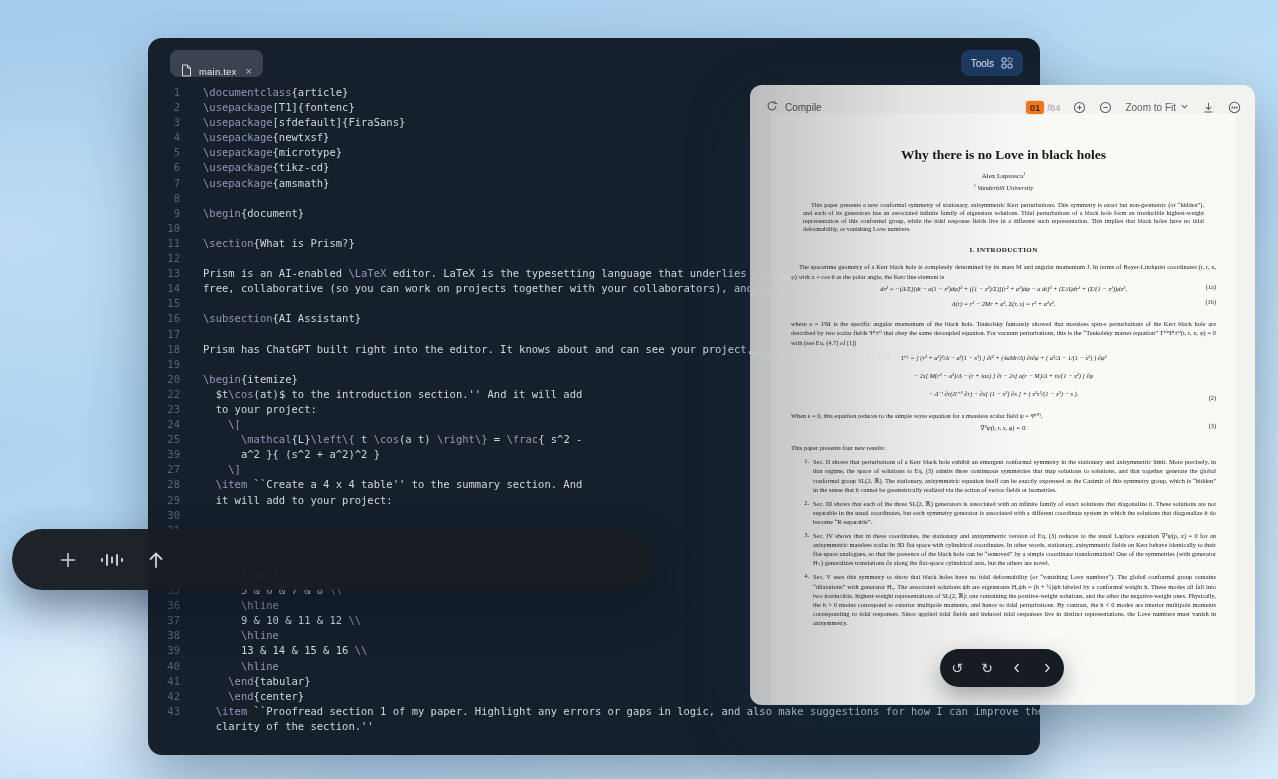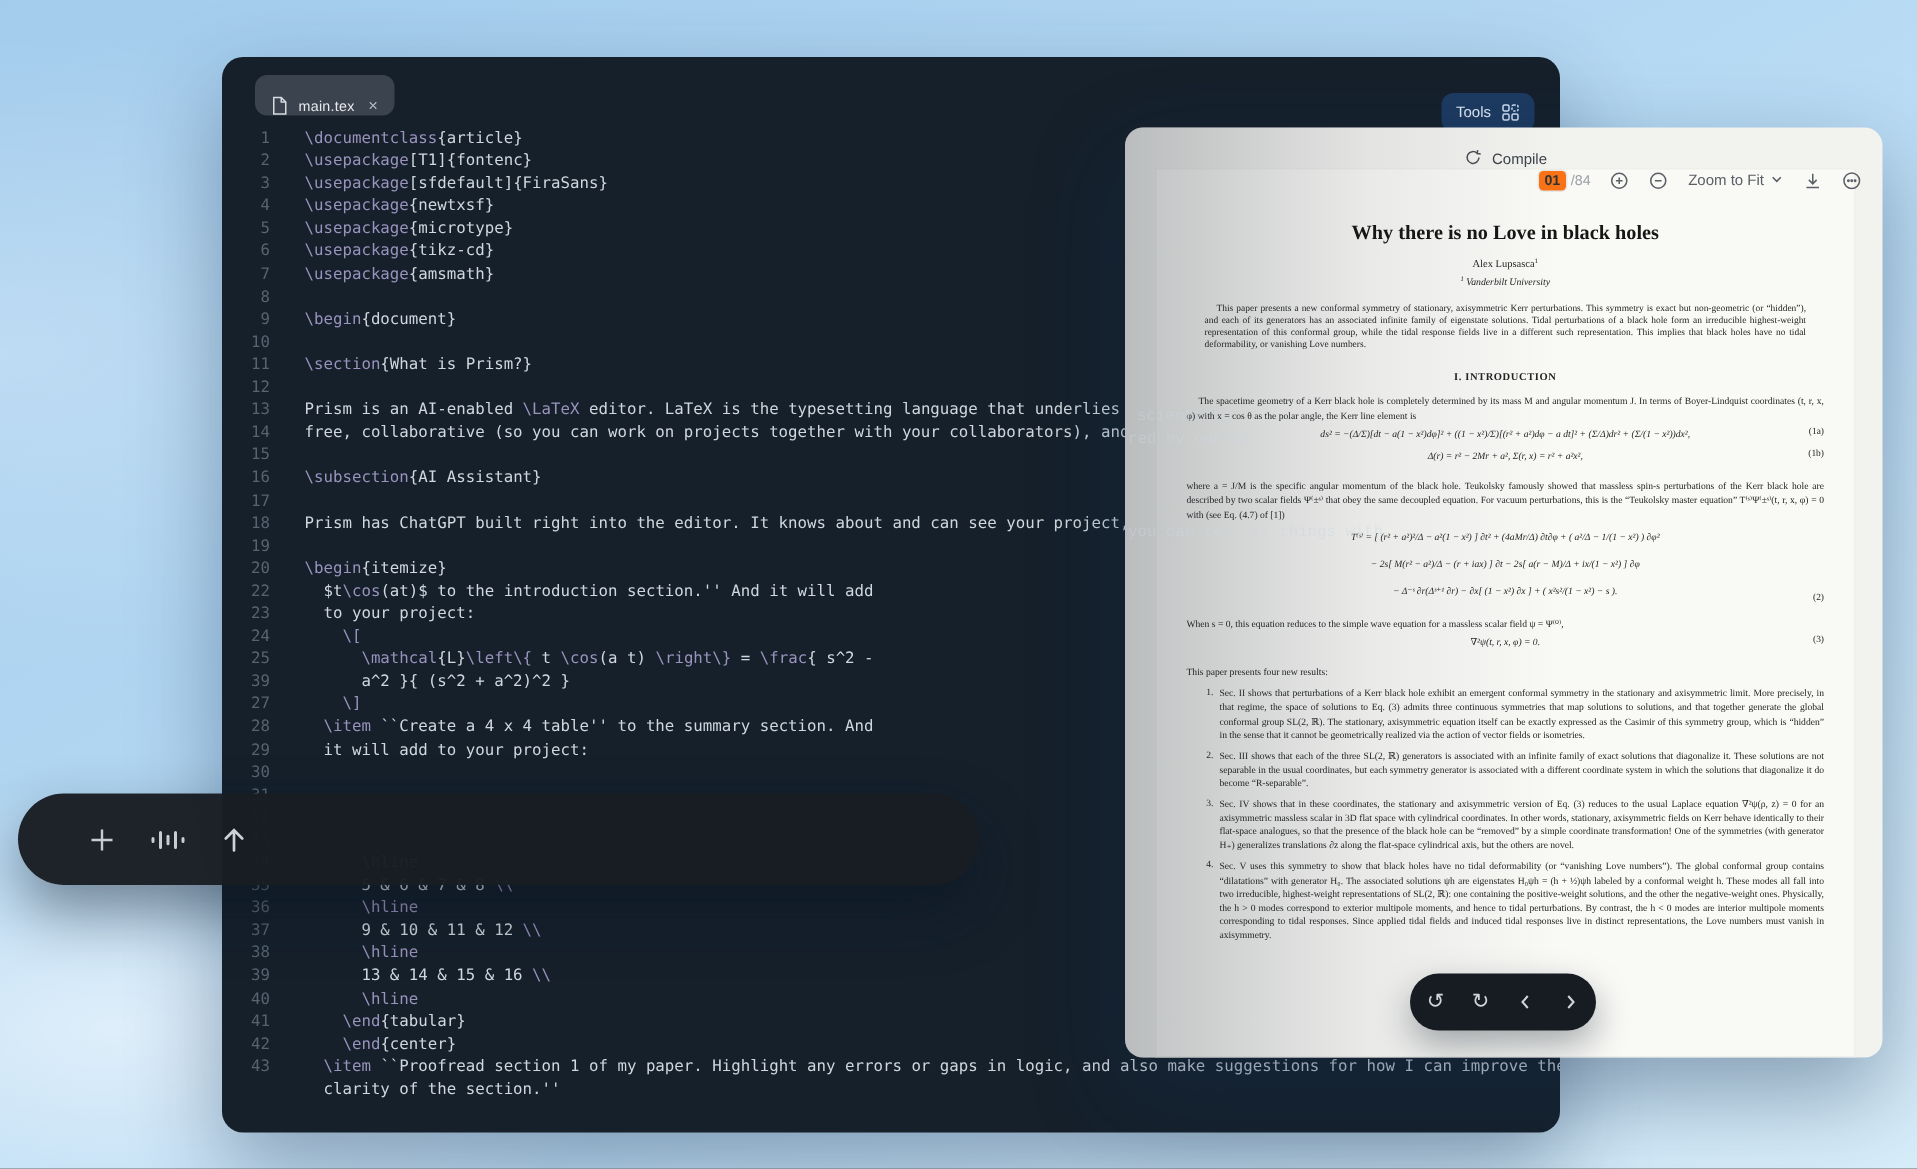--- a/index.html
+++ b/index.html
@@ -15,21 +15,21 @@
   .editor { position:absolute; left:148px; top:38px; width:892px; height:717px;
     background:#15202b; border-radius:14px; overflow:hidden;
     box-shadow:0 25px 60px rgba(20,45,75,.38); }
   .tabbar { position:absolute; left:0; top:0; right:0; height:46px; }
   .tab { position:absolute; left:22px; top:12px; height:27px; display:flex; align-items:flex-end; gap:7px;
     background:#3c audiences;-webkit-user-select:none; background:#3b434e; border-radius:8px; padding:0 11px; cursor:pointer; }
   .tab-label { font-size:9.5px; color:#e7eaee; letter-spacing:.2px; }
   .tab-close { font-size:11px; color:#b4bcc4; line-height:1; margin-left:2px; }
   .file-icon svg, .tools-btn svg { display:block; }
   .tools-btn { position:absolute; right:17px; top:12px; height:26px; display:flex; align-items:center; gap:7px;
-    background:#1d3a61; border:none; border-radius:8px; padding:0 10px; cursor:pointer;margin-top:12px; }
+    background:#1d3a61; border:none; border-radius:8px; padding:0 10px; cursor:pointer; }
   .tools-label { font-size:10px; color:#dfe9f6; }
 
   .code-area { position:absolute; left:0; top:47px; right:0; bottom:0;
     font-family:"DejaVu Sans Mono",monospace; font-size:10.5px; }
   .code-row { display:flex; height:15.1px; line-height:15.1px; white-space:pre; }
   .code-row .ln { width:32px; text-align:right; color:#57636f; flex:0 0 32px; }
   .code-row .lc { margin-left:23px; color:#d0d7de; }
   .code-row .cmd { color:#9a93bd; }
 
   
@@ -43,21 +43,21 @@
     align-items:center; justify-content:center; width:44px; height:44px; }
 
   
   .pdf { position:absolute; left:750px; top:85px; width:505px; height:620px; z-index:10;
     background:#f2f2ef; border-radius:12px; box-shadow:0 24px 60px rgba(20,45,75,.40); overflow:hidden; }
   .frost { position:absolute; left:0; top:0; bottom:0; width:290px; pointer-events:none; z-index:3;
     background:linear-gradient(90deg, rgba(26,36,48,.26), rgba(26,36,48,.07) 55%, rgba(26,36,48,0)); }
   .ghost { position:absolute; font-family:Liberation Mono, monospace; font-size:10.5px; z-index:4;
     color:rgba(205,214,223,.42); filter:blur(.5px); white-space:pre; }
   .pdf-toolbar { position:absolute; left:0; top:0; right:0; height:30px; display:flex; align-items:center;
-    padding:14px 14px 0 16px; z-index:5; font-size:10px; color:#474c53;flex-direction:column; }
+    padding:14px 14px 0 16px; z-index:5; font-size:10px; color:#474c53; }
   .compile { display:flex; align-items:center; gap:7px; background:none; border:none; cursor:pointer;
     font-size:10px; color:#3f444b; }
   .tb-right { margin-left:auto; display:flex; align-items:center; gap:13px; }
   .page-ind { display:flex; align-items:center; gap:3px; }
   .page-cur { background:#f97316; border-radius:3px; padding:1px 4px; font-weight:bold; color:#2e3236;
     box-shadow:0 0 0 1px rgba(0,0,0,.07); font-size:9.5px; cursor:text; }
   .page-tot { color:#9ba0a6; font-size:9.5px; }
   .tb-btn { background:none; border:none; cursor:pointer; color:#5b6066; display:flex; align-items:center; gap:4px;
     font-size:10px; font-family:"Liberation Sans",sans-serif; padding:0; }
 

